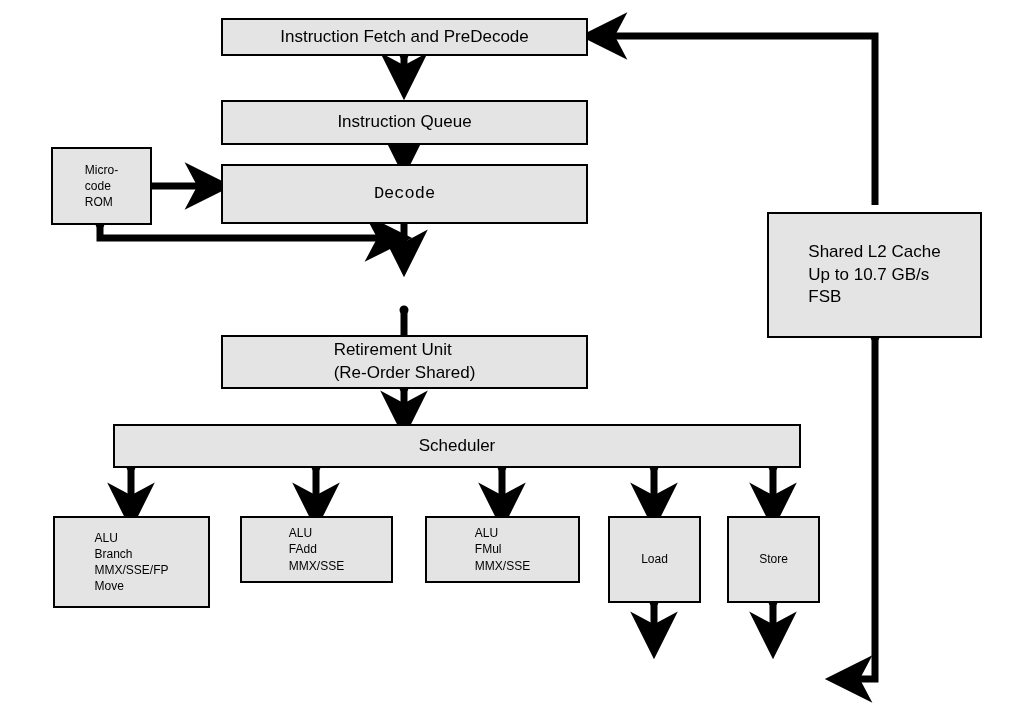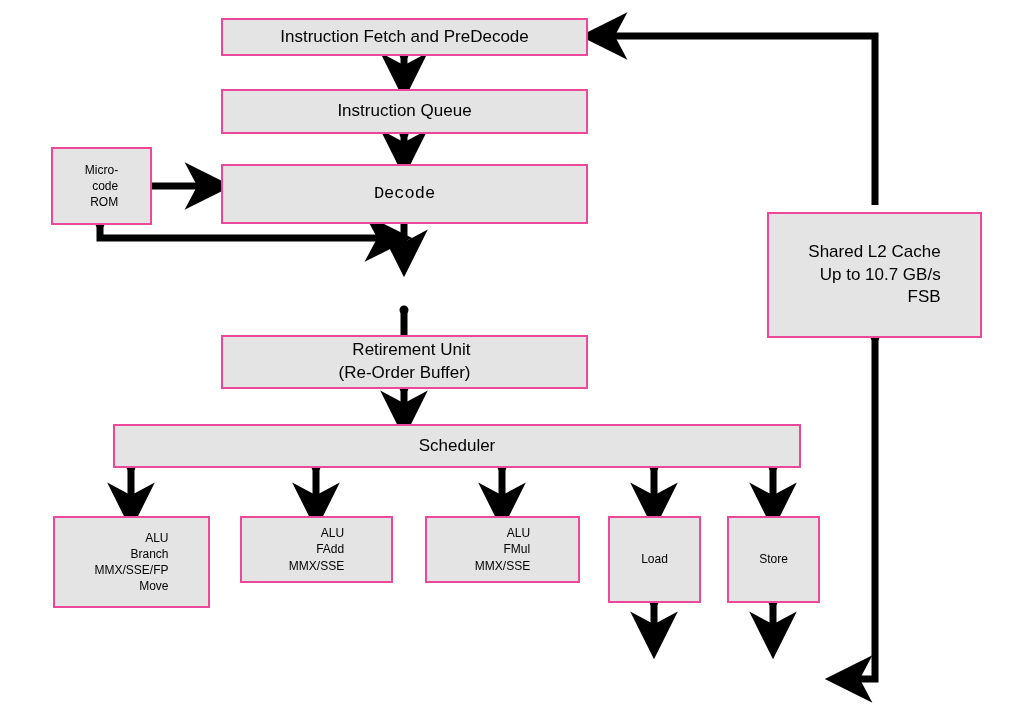--- a/index.html
+++ b/index.html
@@ -12,25 +12,25 @@
     width: 1033px;
     height: 727px;
     background: #ffffff;
     font-family: "Liberation Sans", sans-serif;
     overflow: hidden;
   }
   .node {
     position: absolute;
     box-sizing: border-box;
     background: #e4e4e4;
-    border: 2px solid #ec4899;
+    border: 2px solid #000000;
     display: flex;
     align-items: center;
     justify-content: center;
-    text-align: right;
+    text-align: left;
     color: #000000;
     font-size: 17px;
     line-height: 1.35;
     font-family: "Liberation Sans", sans-serif;
     white-space: pre-line;
     z-index: 3;
   }
   .node.small { font-size: 12px; }
   svg.wires {
     position: absolute;
@@ -123,31 +123,31 @@
     </g>
 
     <g>
       <polyline points="875,337 875,679 843,679" fill="none" stroke="#000000" stroke-width="7" marker-end="url(#ah)"></polyline>
       <circle cx="875" cy="337" r="4.5" fill="#000000"></circle>
     </g>
   </svg>
 
   <div class="node" style="left:221px; top:18px; width:367px; height:38px;">Instruction Fetch and PreDecode</div>
 
-  <div class="node" style="left:221px; top:89px; width:367px; height:45px;">Instruction Queue</div>
+  <div class="node" style="left:221px; top:100px; width:367px; height:45px;">Instruction Queue</div>
 
   <div class="node" style="left:221px; top:164px; width:367px; height:60px;font-family:Liberation Mono, monospace;">Decode</div>
 
   <div class="node small" style="left:51px; top:147px; width:101px; height:78px;">Micro-
 code
 ROM</div>
 
 
   <div class="node" style="left:221px; top:335px; width:367px; height:54px;">Retirement Unit
-(Re-Order Buffer)</div>
+(Re-Order Shared)</div>
 
   <div class="node" style="left:113px; top:424px; width:688px; height:44px;">Scheduler</div>
 
   <div class="node small" style="left:53px; top:516px; width:157px; height:92px;">ALU
 Branch
 MMX/SSE/FP
 Move</div>
 
   <div class="node small" style="left:240px; top:516px; width:153px; height:67px;">ALU
 FAdd

